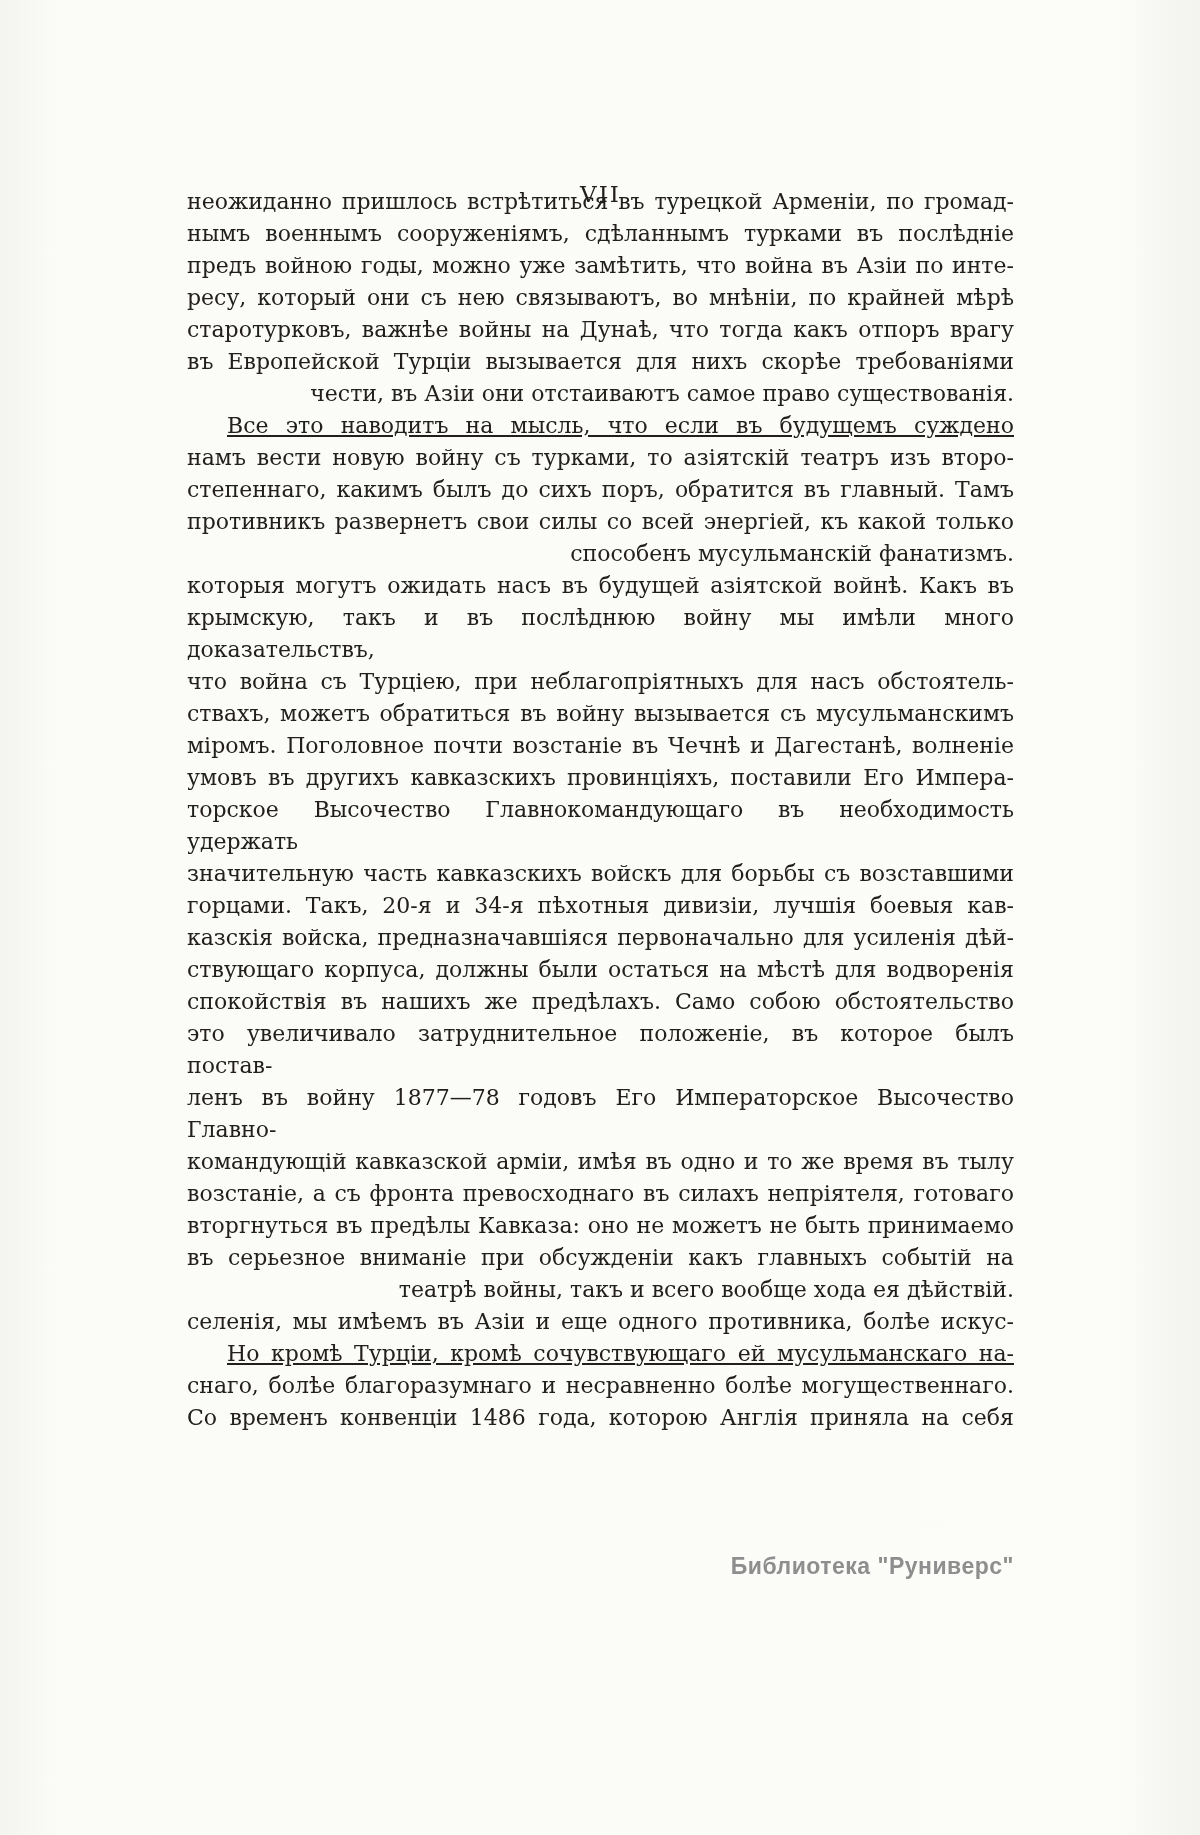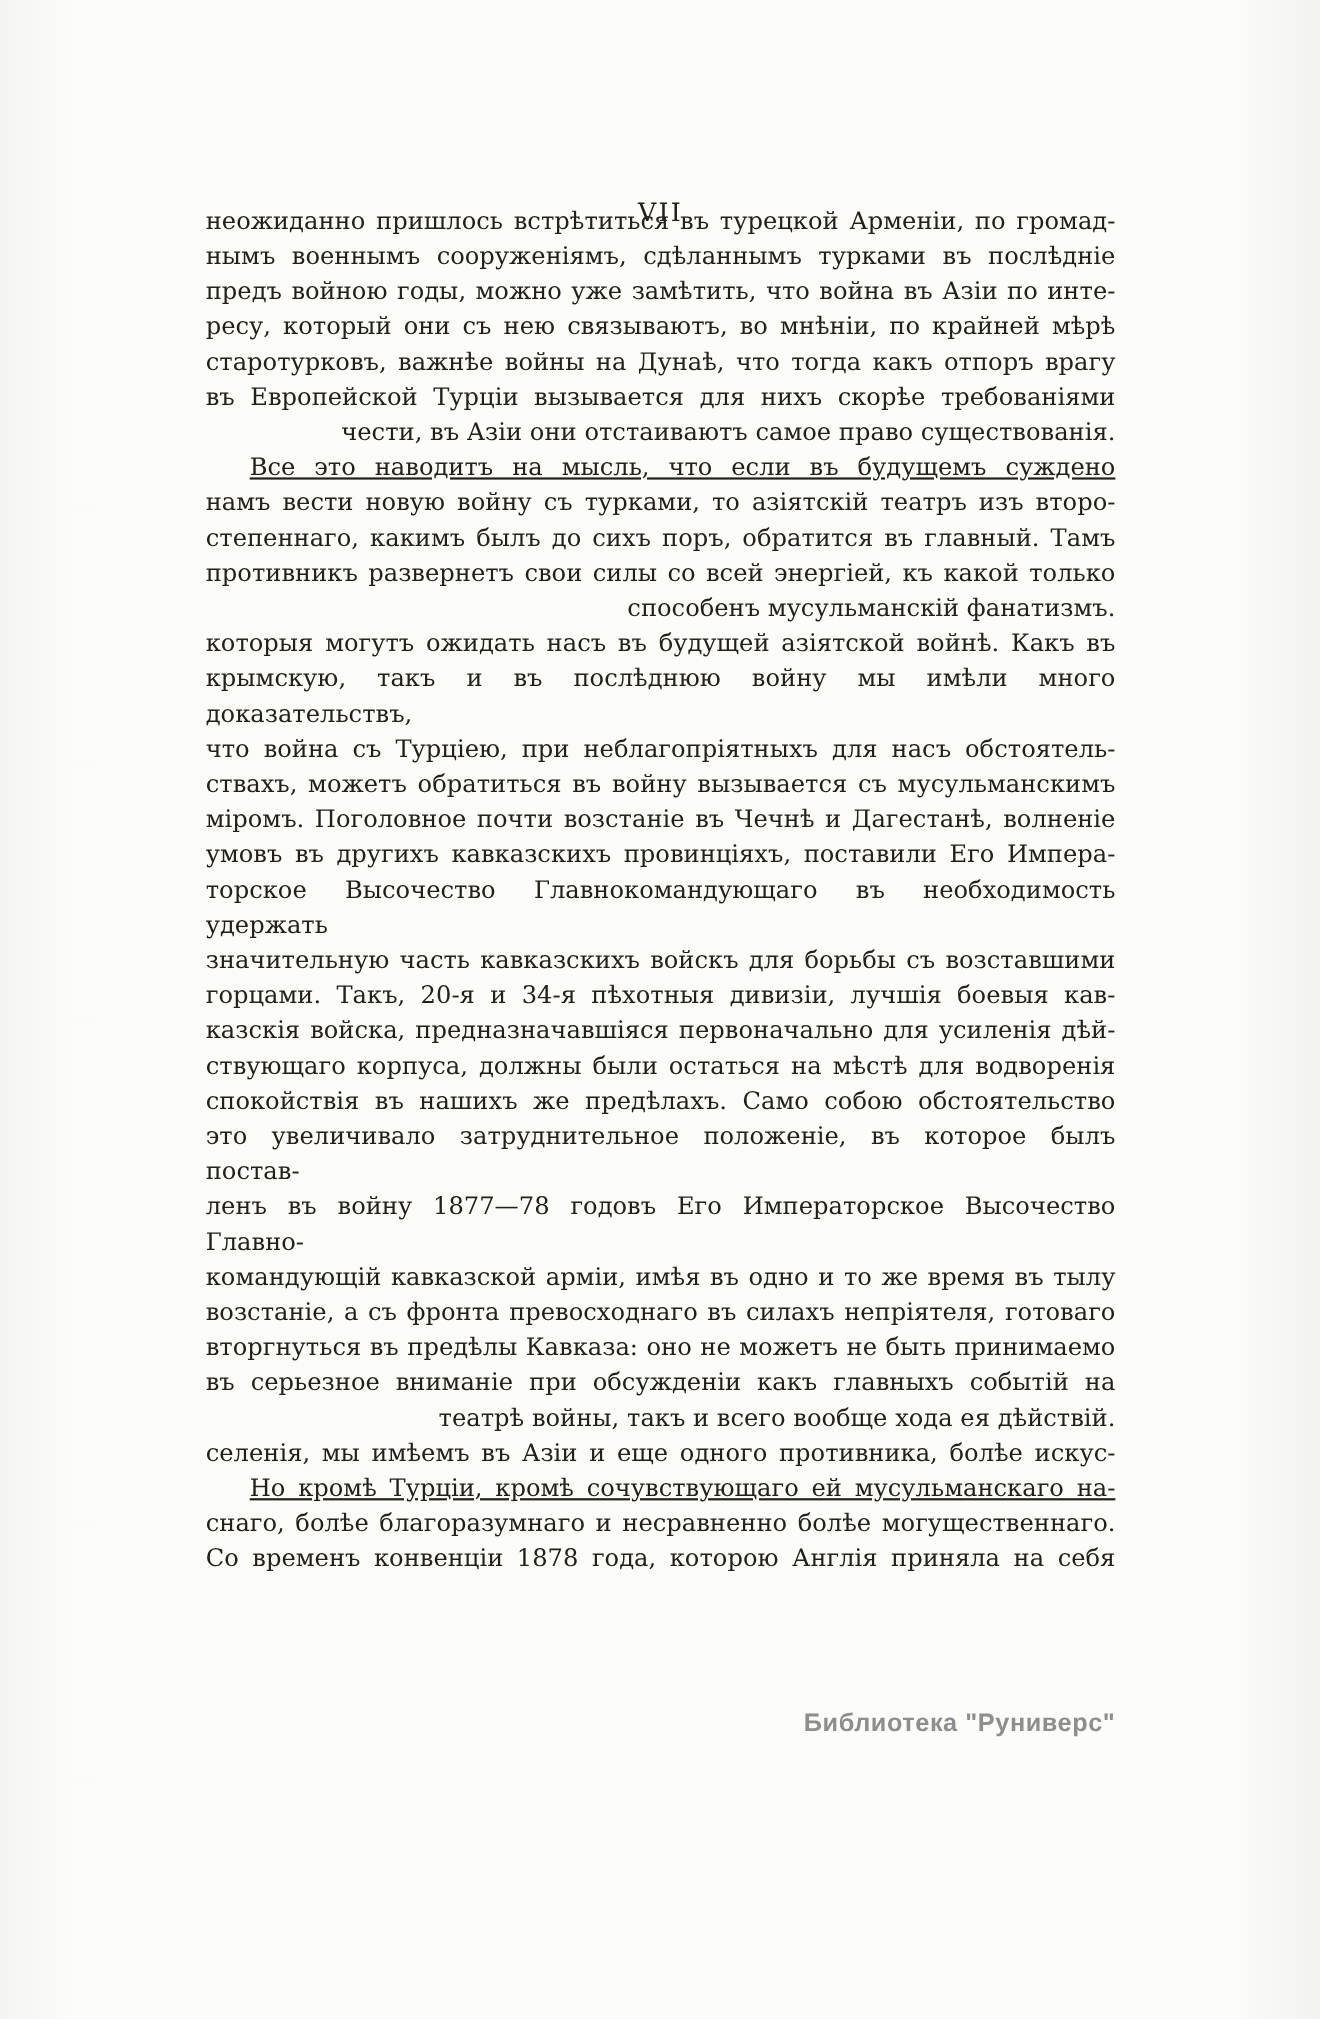--- a/index.html
+++ b/index.html
@@ -94,18 +94,18 @@
         <div class="line just">командующій кавказской арміи, имѣя въ одно и то же время въ тылу</div>
         <div class="line just">возстаніе, а съ фронта превосходнаго въ силахъ непріятеля, готоваго</div>
         <div class="line just">вторгнуться въ предѣлы Кавказа: оно не можетъ не быть принимаемо</div>
         <div class="line just">въ серьезное вниманіе при обсужденіи какъ главныхъ событій на</div>
         <div class="line">театрѣ войны, такъ и всего вообще хода ея дѣйствій.</div>
       </div>
       <div class="para">
         <div class="line just">селенія, мы имѣемъ въ Азіи и еще одного противника, болѣе искус-</div>
         <div class="line just indent">Но кромѣ Турціи, кромѣ сочувствующаго ей мусульманскаго на-</div>
         <div class="line just">снаго, болѣе благоразумнаго и несравненно болѣе могущественнаго.</div>
-        <div class="line just">Со временъ конвенціи 1878 года, которою Англія приняла на себя</div>
+        <div class="line just">Со временъ конвенціи 1486 года, которою Англія приняла на себя</div>
       </div>
     </div>
 
   <div class="watermark">Библиотека "Руниверс"</div>
 </div>
 
 </body></html>

